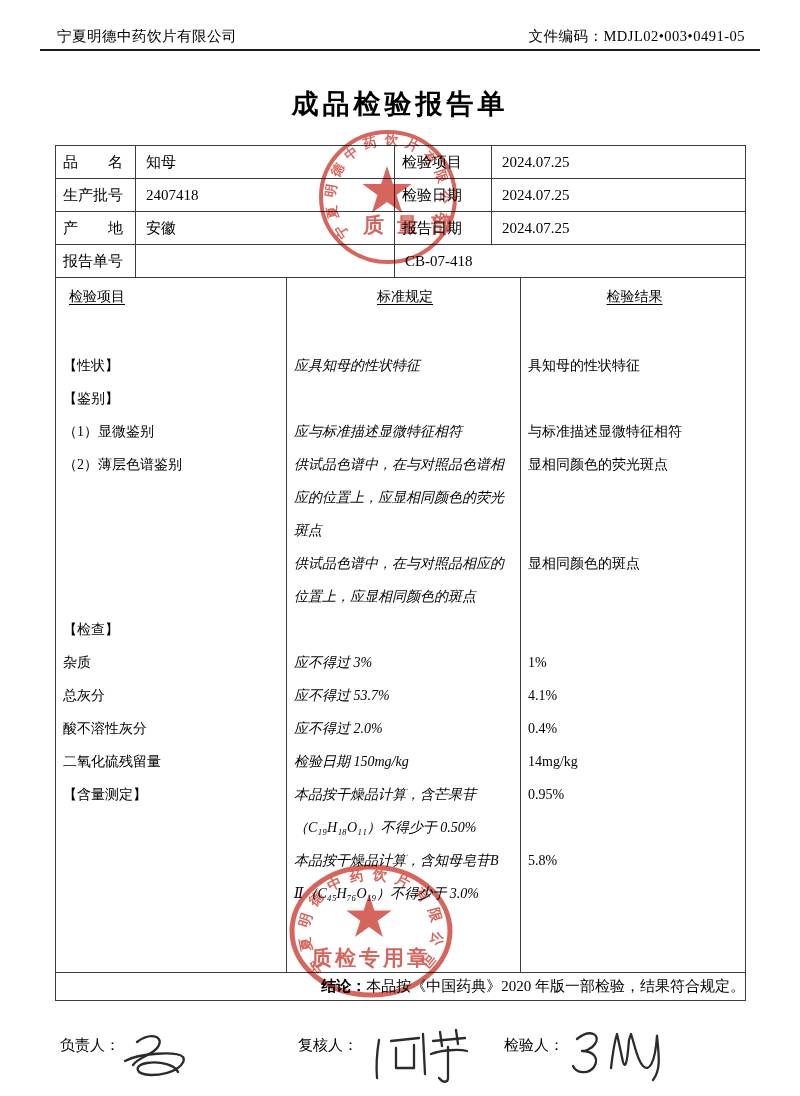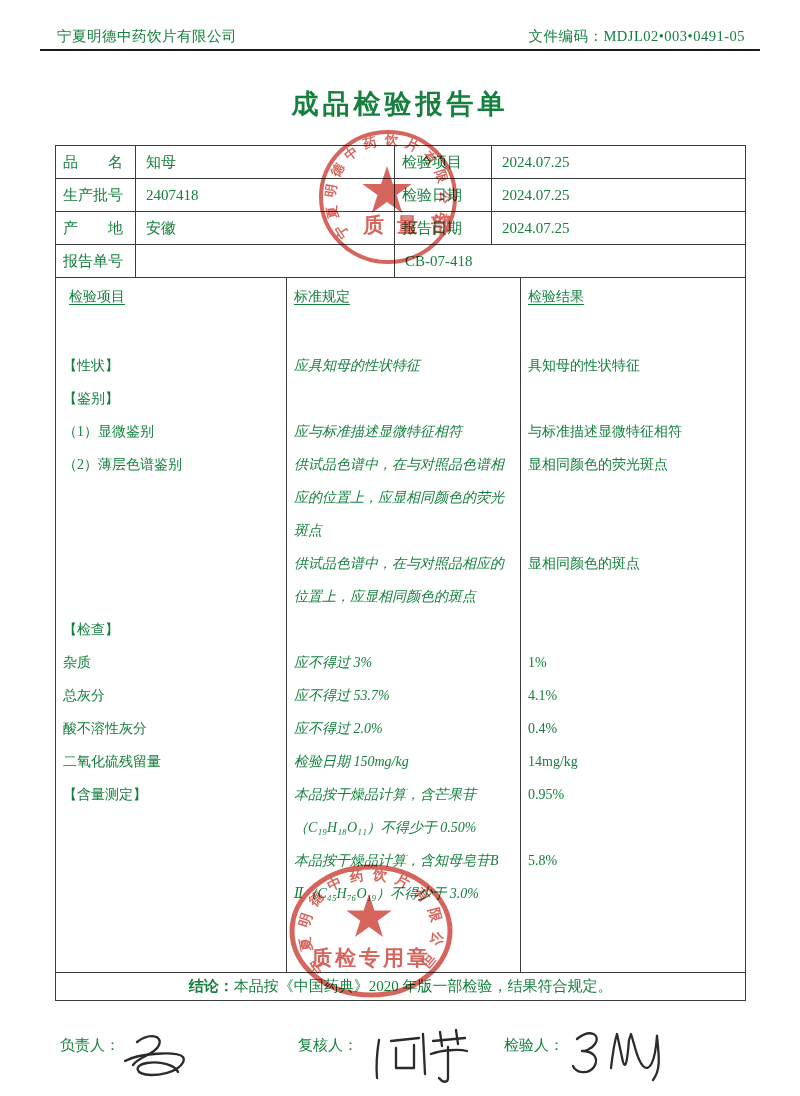--- a/index.html
+++ b/index.html
@@ -1,36 +1,36 @@
 <!DOCTYPE html>
 <html><head>
 <meta charset="utf-8">
 <style>
   html,body{margin:0;padding:0;background:#fff;}
   .page{position:relative;width:800px;height:1096px;background:#ffffff;overflow:hidden;
-        font-family:"Liberation Serif","DejaVu Serif",serif;color:#15803d;}
+        font-family:"Liberation Serif","DejaVu Serif",serif;color:#000000;}
   .hdr{position:absolute;top:27px;left:57px;right:55px;display:flex;
        justify-content:space-between;font-size:14.5px;letter-spacing:.5px;}
   .rule{position:absolute;top:49px;left:40px;right:40px;height:2px;background:#1c1c1c;}
   .title{position:absolute;top:86px;left:0;width:100%;text-align:center;
          font-size:27px;font-weight:bold;letter-spacing:4px;}
   table{border-collapse:collapse;table-layout:fixed;}
   .info{position:absolute;left:55px;top:145px;width:690px;font-size:15px;}
   .info td{border:1px solid #3c3c3c;height:32px;padding:0 2px 0 7px;overflow:hidden;}
   .info td.val{padding-left:10px;}
   .main{position:absolute;left:55px;top:277px;width:690px;font-size:14px;
         border:1px solid #3c3c3c;}
   .main td{border-left:1px solid #3c3c3c;vertical-align:top;line-height:33px;
            padding:0 4px 0 7px;overflow:hidden;}
   .main td:first-child{border-left:none;}
-  .main tr.hd td{height:62px;line-height:20px;padding-top:9px;text-align:left;}
+  .main tr.hd td{height:62px;line-height:20px;padding-top:9px;text-align:center;}
   .main tr.hd td:first-child{text-align:left;padding-left:13px;}
   .std{white-space:pre-line;font-style:italic;}
   .u{text-decoration:underline;text-underline-offset:3px;}
-  .concl td{border-left:none !important;border-top:1px solid #3c3c3c;text-align:center;
+  .concl td{border-left:none !important;border-top:1px solid #3c3c3c;text-align:right;
             height:27px;line-height:27px;font-size:15px;padding:0;}
   .concl b{font-weight:bold;}
   .sigrow{position:absolute;top:1028px;left:55px;width:690px;height:66px;font-size:15px;}
   .sigrow .lab{position:absolute;top:8px;}
   .sig{position:absolute;}
   .sig path{fill:none;stroke:#2b2b2b;stroke-width:2.3;stroke-linecap:round;stroke-linejoin:round;}
   .stamp{position:absolute;mix-blend-mode:multiply;opacity:.85;pointer-events:none;}
   .stamp text{font-family:"Liberation Serif","DejaVu Serif",serif;font-weight:bold;}
 </style>
 </head>

